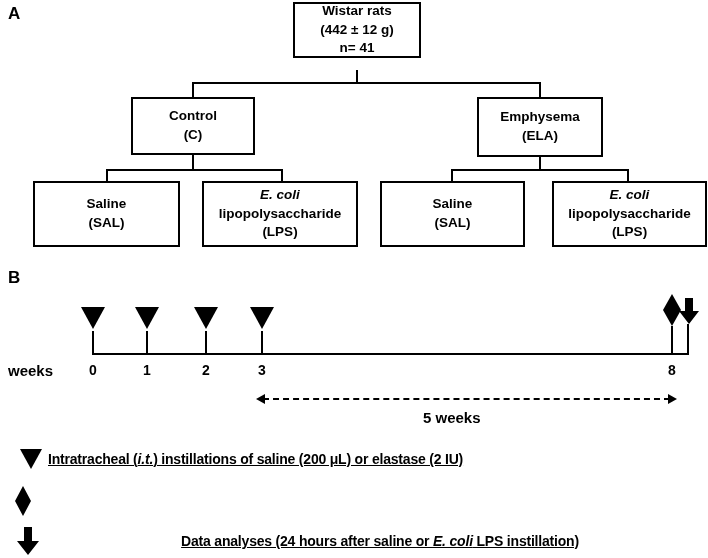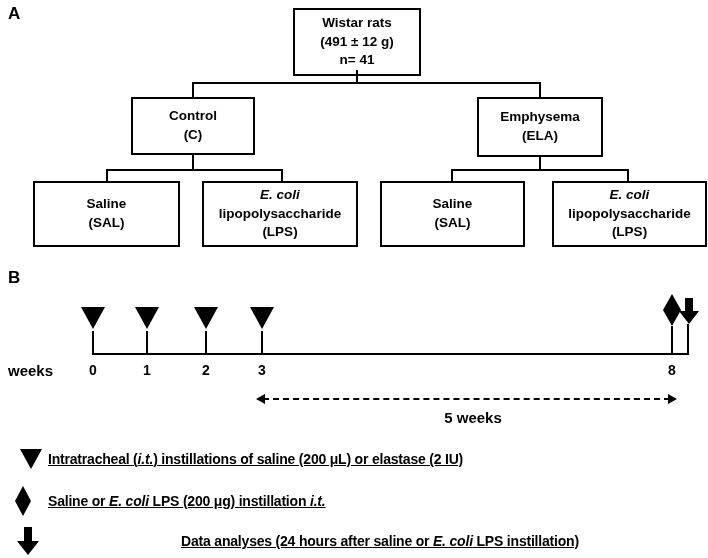--- a/index.html
+++ b/index.html
@@ -20,42 +20,42 @@
     position:absolute;width:0;height:0;
     border-left:12px solid transparent;border-right:12px solid transparent;
     border-top:22px solid #000;
   }
   .diamond{
     position:absolute;background:#000;
     clip-path:polygon(50% 0,100% 50%,50% 100%,0 50%);
   }
   .tick-label{position:absolute;width:22px;text-align:center;font-size:14px;}
   .weeks-label{position:absolute;font-size:15px;}
-  .span-label{position:absolute;width:100px;text-align:center;font-size:15px;}
+  .span-label{position:absolute;width:100px;text-align:left;font-size:15px;}
   .dashed-arrow{position:absolute;height:12px;}
   .dashed-arrow .dash{position:absolute;left:7px;right:7px;top:4px;border-top:2px dashed #000;}
   .arrow-head{position:absolute;width:0;height:0;top:0;
     border-top:5px solid transparent;border-bottom:5px solid transparent;}
   .arrow-head.left{left:0;border-right:9px solid #000;}
   .arrow-head.right{right:0;border-left:9px solid #000;}
   .legend-row{position:absolute;left:12px;width:700px;display:flex;align-items:center;text-decoration:underline;}
   .legend-text{margin-left:36px;font-size:14px;letter-spacing:-0.2px;white-space:nowrap;}
   .legend-marker{position:absolute;}
   svg.glyph{display:block;}
 </style>
 </head>
 <body>
 
 <div class="canvas">
 
   <div class="panel-label" style="left:8px;top:4px;">A</div>
 
-  <div class="box" style="left:293px;top:8px;width:128px;height:68px;">
+  <div class="box" style="left:293px;top:2px;width:128px;height:56px;">
     <span>Wistar rats</span>
-    <span>(491 ± 12 g)</span>
+    <span>(442 ± 12 g)</span>
     <span>n= 41</span>
   </div>
 
   <div class="line" style="left:356px;top:70px;width:2px;height:14px;"></div>
   <div class="line" style="left:192px;top:82px;width:349px;height:2px;"></div>
   <div class="line" style="left:192px;top:82px;width:2px;height:16px;"></div>
   <div class="line" style="left:539px;top:82px;width:2px;height:16px;"></div>
 
   <div class="box" style="left:477px;top:97px;width:126px;height:60px;">
     <span>Emphysema</span>
@@ -133,23 +133,20 @@
 
   <div class="legend-row" style="top:446px;height:26px;">
     <div class="legend-marker tri-marker" style="left:8px;top:3px;border-left-width:11px;border-right-width:11px;border-top-width:20px;position:absolute;"></div>
     <div class="legend-text">
       <span>Intratracheal (</span><span class="it">i.t.</span><span>) instillations of saline (200 μL) or elastase (2 IU)</span>
     </div>
   </div>
 
   <div class="legend-row" style="top:486px;height:30px;">
     <div class="legend-marker diamond" style="left:3px;top:0;width:16px;height:30px;"></div>
-    <div class="legend-text">
-      <span>Saline or </span><span class="it">E. coli</span><span> LPS (200 μg) instillation </span><span class="it">i.t.</span>
-    </div>
   </div>
 
   <div class="legend-row" style="top:527px;height:28px;justify-content:center;">
     <svg class="legend-marker glyph" style="left:5px;top:0;" width="22" height="28" viewBox="0 0 22 28">
       <polygon points="7,0 15,0 15,14 22,14 11,28 0,14 7,14" fill="#000"></polygon>
     </svg>
     <div class="legend-text">
       <span>Data analyses (24 hours after saline or </span><span class="it">E. coli</span><span> LPS instillation)</span>
     </div>
   </div>

